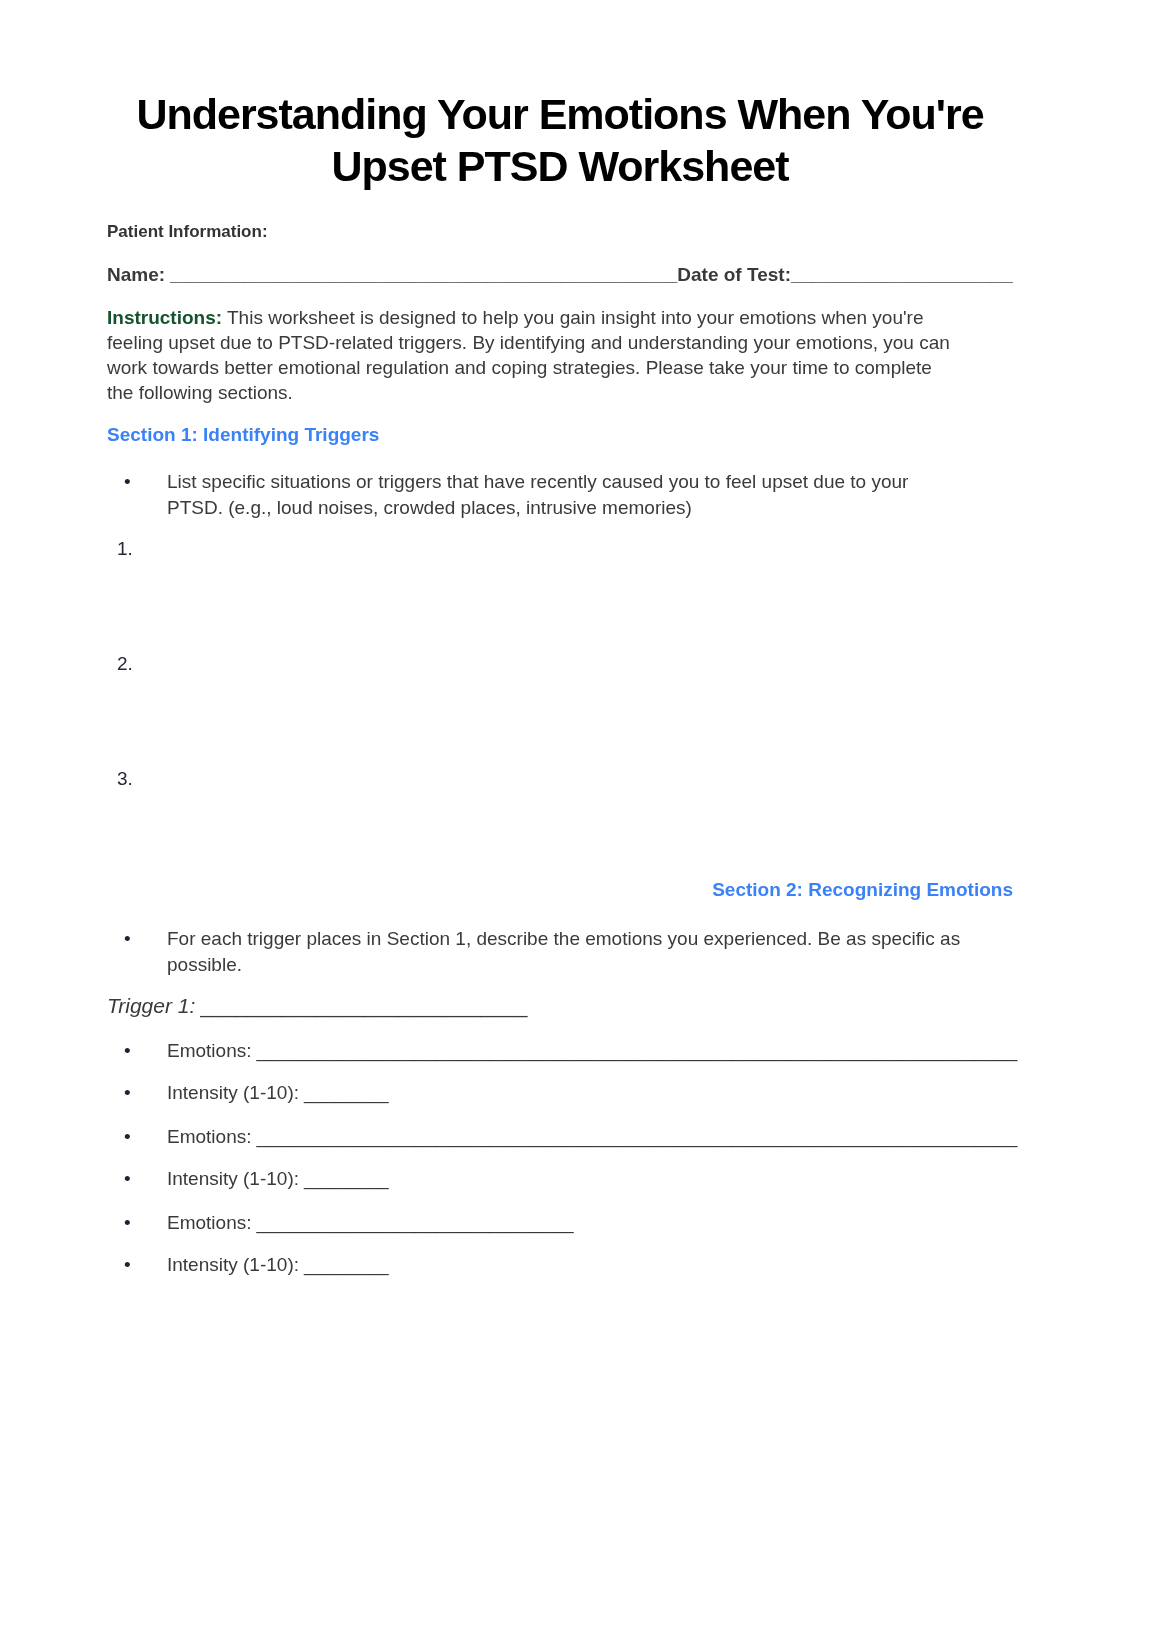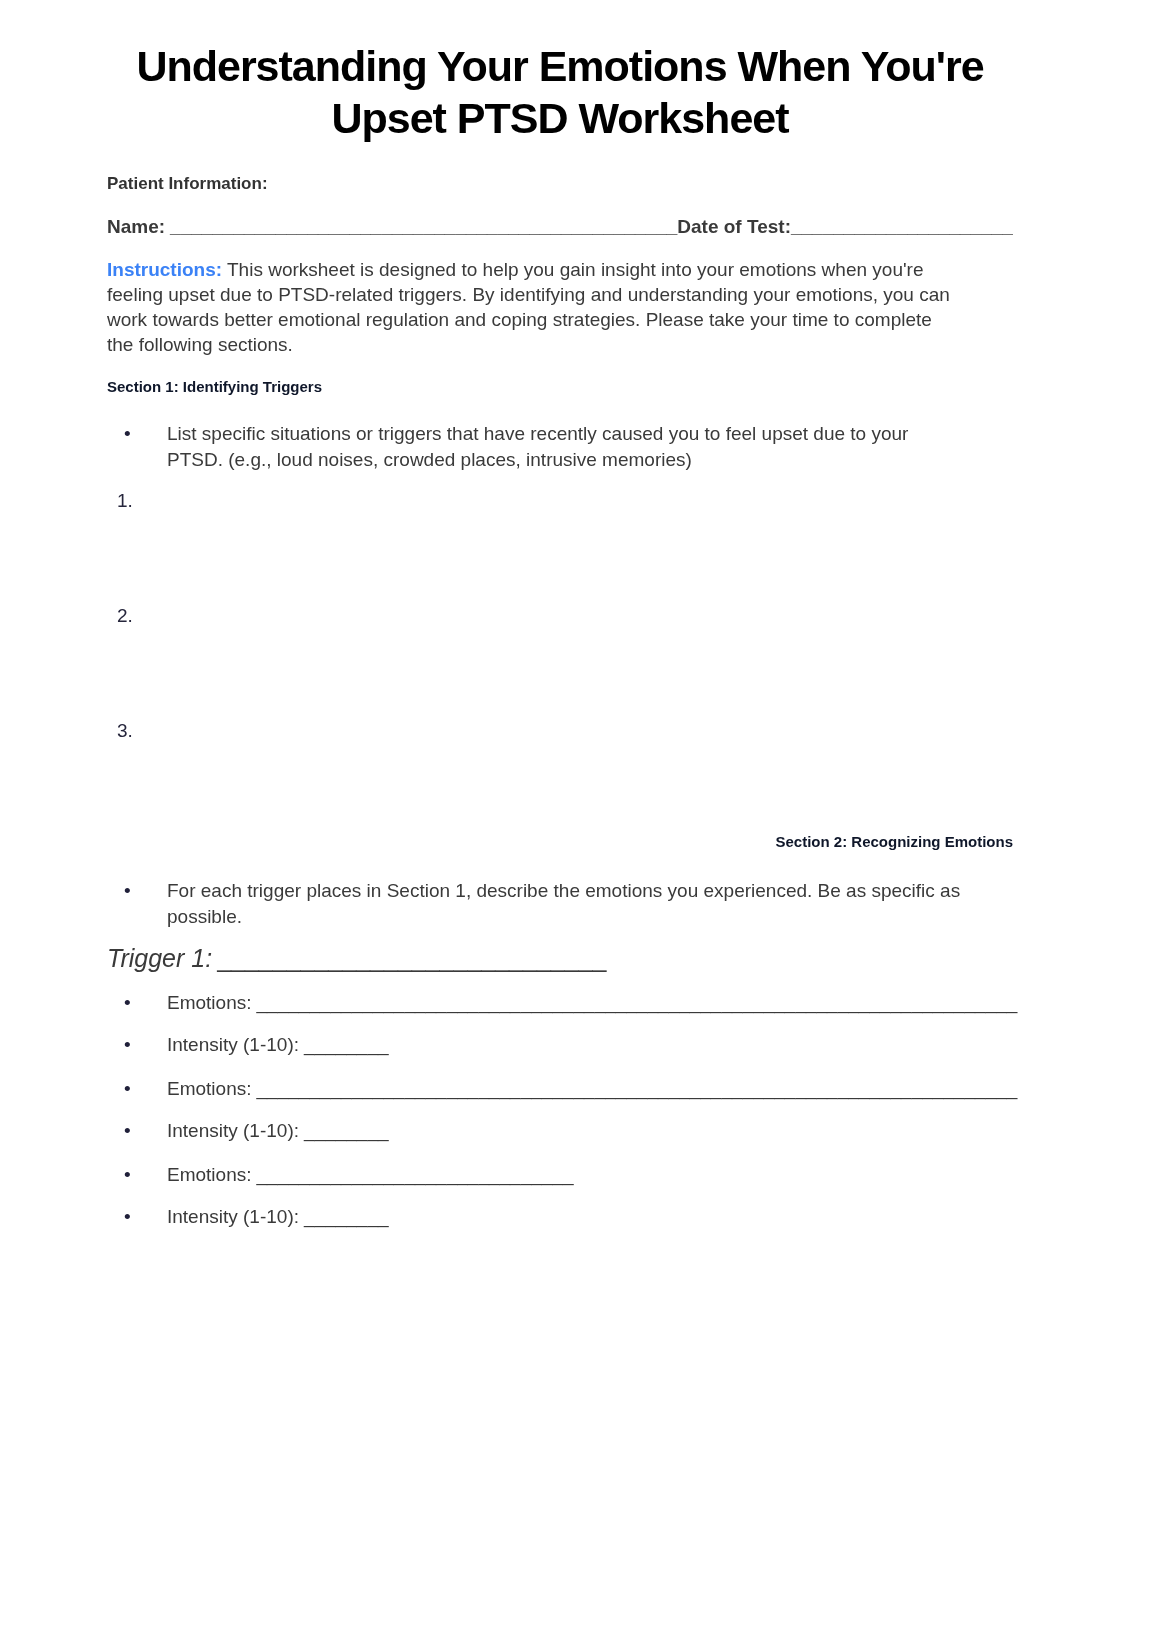--- a/index.html
+++ b/index.html
@@ -4,21 +4,21 @@
 <style>
   * { margin: 0; padding: 0; box-sizing: border-box; }
   html, body { background: #ffffff; }
   body {
     width: 1176px;
     height: 1630px;
     font-family: "Liberation Sans", sans-serif;
     color: #3a3a3a;
     overflow: hidden;
   }
-  .page { padding: 40px 163px 0 107px; }
+  .page { padding: 88px 163px 0 107px; }
 
   .doc-title {
     font-size: 43px;
     font-weight: 700;
     color: #000000;
     text-align: center;
     line-height: 52px;
     letter-spacing: -1px;
     margin-bottom: 30px;
   }
@@ -43,26 +43,26 @@
   .lbl { color: #3a3a3a; }
   .lbl-gap { margin-right: 5px; }
   .blank { color: #3a3a3a; letter-spacing: 0; }
 
   .instructions {
     font-size: 19px;
     line-height: 25px;
     max-width: 845px;
     margin-bottom: 20px;
   }
-  .instructions b { color: #3b82f6; }
+  .instructions b { color: #14532d; }
 
   .section-heading {
-    font-size: 15px;
+    font-size: 19px;
     font-weight: 700;
-    color: #0f172a;
+    color: #3b82f6;
     line-height: 20px;
     margin-bottom: 24px;
   }
   .sh-2 { margin-bottom: 26px; text-align: right; }
 
   .bullet-row {
     display: flex;
     font-size: 19px;
     line-height: 26px;
     padding-left: 17px;
@@ -79,21 +79,21 @@
     font-size: 19px;
     line-height: 20px;
     padding-left: 10px;
     color: #26263c;
   }
   .ni-1 { margin-bottom: 95px; }
   .ni-2 { margin-bottom: 95px; }
   .ni-3 { margin-bottom: 91px; }
 
   .trigger-label {
-    font-size: 25px;
+    font-size: 21px;
     line-height: 20px;
     margin-bottom: 25px;
     white-space: nowrap;
   }
   .trigger-label .t-lbl {
     font-style: italic;
     margin-right: 5px;
   }
 
   .sub-bullet { line-height: 20px; white-space: nowrap; }

